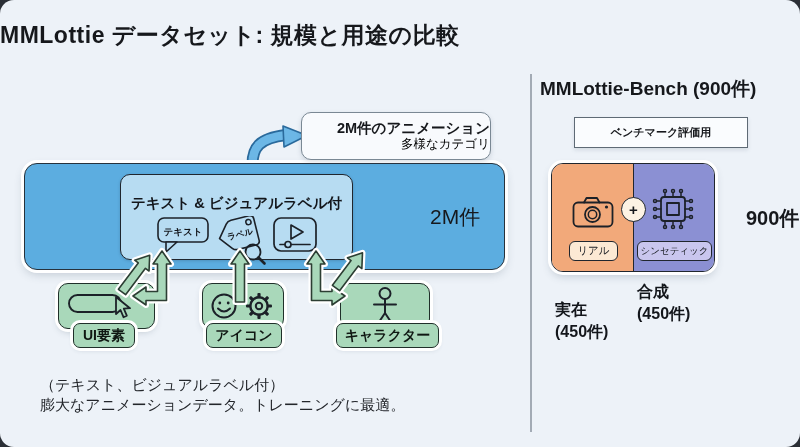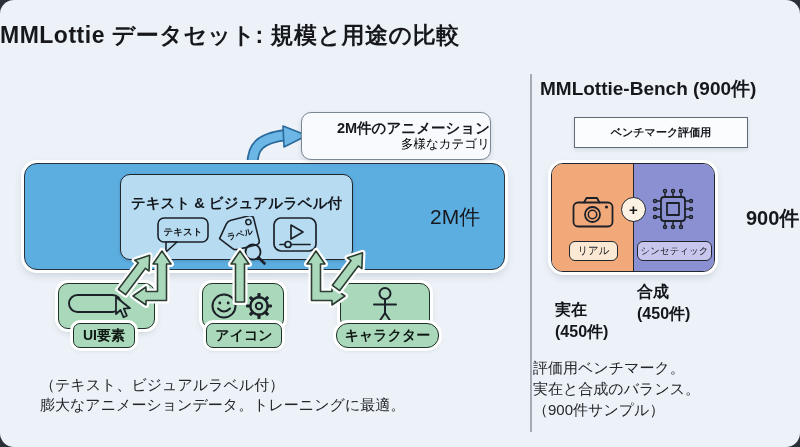--- a/index.html
+++ b/index.html
@@ -170,21 +170,21 @@
 
   <div class="abs cat-box" style="left:340px;top:283px;width:88px;height:44px;">
     <svg width="88" height="44" viewBox="0 0 88 44">
       <circle cx="44" cy="9.5" r="5.5" class="ln" stroke-width="2"></circle>
       <line x1="44" y1="15" x2="44" y2="29" class="ln" stroke-width="2"></line>
       <line x1="33" y1="20.5" x2="55" y2="20.5" class="ln" stroke-width="2"></line>
       <line x1="44" y1="29" x2="36" y2="41" class="ln" stroke-width="2"></line>
       <line x1="44" y1="29" x2="52" y2="41" class="ln" stroke-width="2"></line>
     </svg>
   </div>
-  <div class="abs cat-pill" style="left:336px;top:323px;width:101px;height:23px;border-radius:12px;">キャラクター</div>
+  <div class="abs cat-pill" style="left:336px;top:323px;width:101px;height:23px;">キャラクター</div>
 
   <svg class="svg-layer" width="800" height="447" style="z-index:6;">
     <g transform="rotate(37 122 292)">
       <path class="arrow-under" d="M117.5,292 L117.5,259 L113,259 L122,246 L131,259 L126.5,259 L126.5,292 Z"></path>
       <path class="arrow-main" d="M117.5,292 L117.5,259 L113,259 L122,246 L131,259 L126.5,259 L126.5,292 Z"></path>
     </g>
     <path class="arrow-under" d="M133,296 L146,287 L146,291.5 L157.5,291.5 L157.5,264 L153,264 L162,251 L171,264 L166.5,264 L166.5,300.5 L146,300.5 L146,305 Z"></path>
     <path class="arrow-main" d="M133,296 L146,287 L146,291.5 L157.5,291.5 L157.5,264 L153,264 L162,251 L171,264 L166.5,264 L166.5,300.5 L146,300.5 L146,305 Z"></path>
     <path class="arrow-under" d="M235.5,302 L235.5,264 L231,264 L240,251 L249,264 L244.5,264 L244.5,302 Z"></path>
     <path class="arrow-main" d="M235.5,302 L235.5,264 L231,264 L240,251 L249,264 L244.5,264 L244.5,302 Z"></path>
@@ -251,19 +251,14 @@
 
   <div class="abs pair-label center" style="left:555px;top:299px;width:80px;">
     <div>実在</div>
     <div>(450件)</div>
   </div>
   <div class="abs pair-label center" style="left:637px;top:281px;width:80px;">
     <div>合成</div>
     <div>(450件)</div>
   </div>
 
-  <div class="abs footer-text center" style="left:533px;top:357px;width:240px;line-height:21px;">
-    <div>評価用ベンチマーク。</div>
-    <div>実在と合成のバランス。</div>
-    <div>（900件サンプル）</div>
-  </div>
 
 </div>
 
 </body></html>

